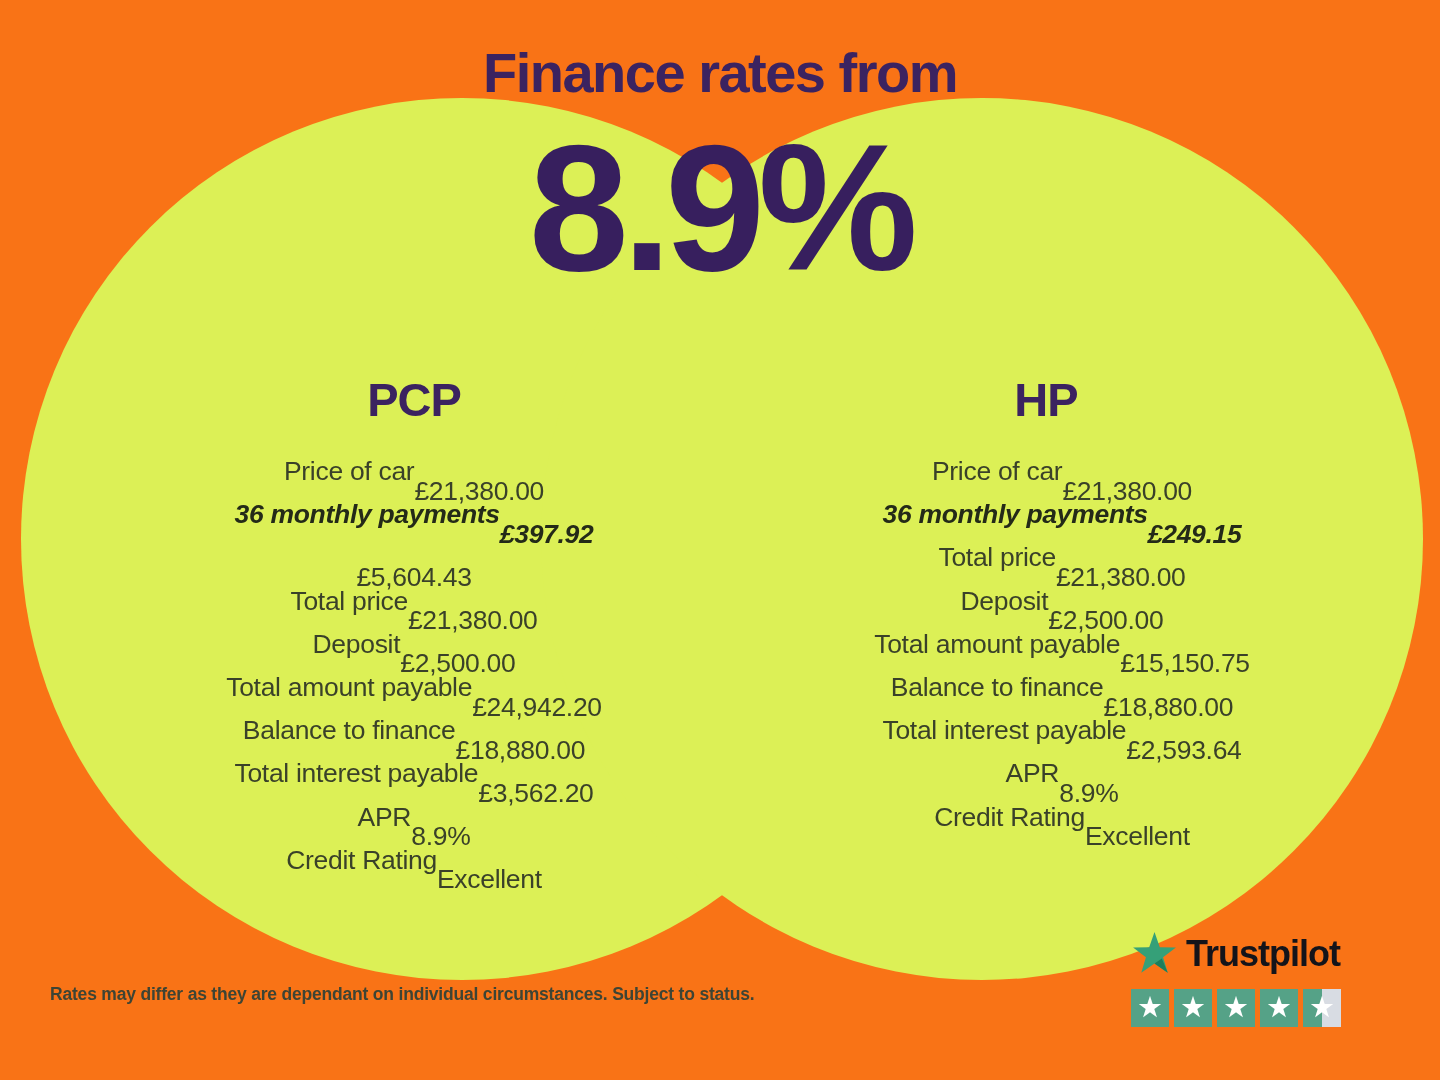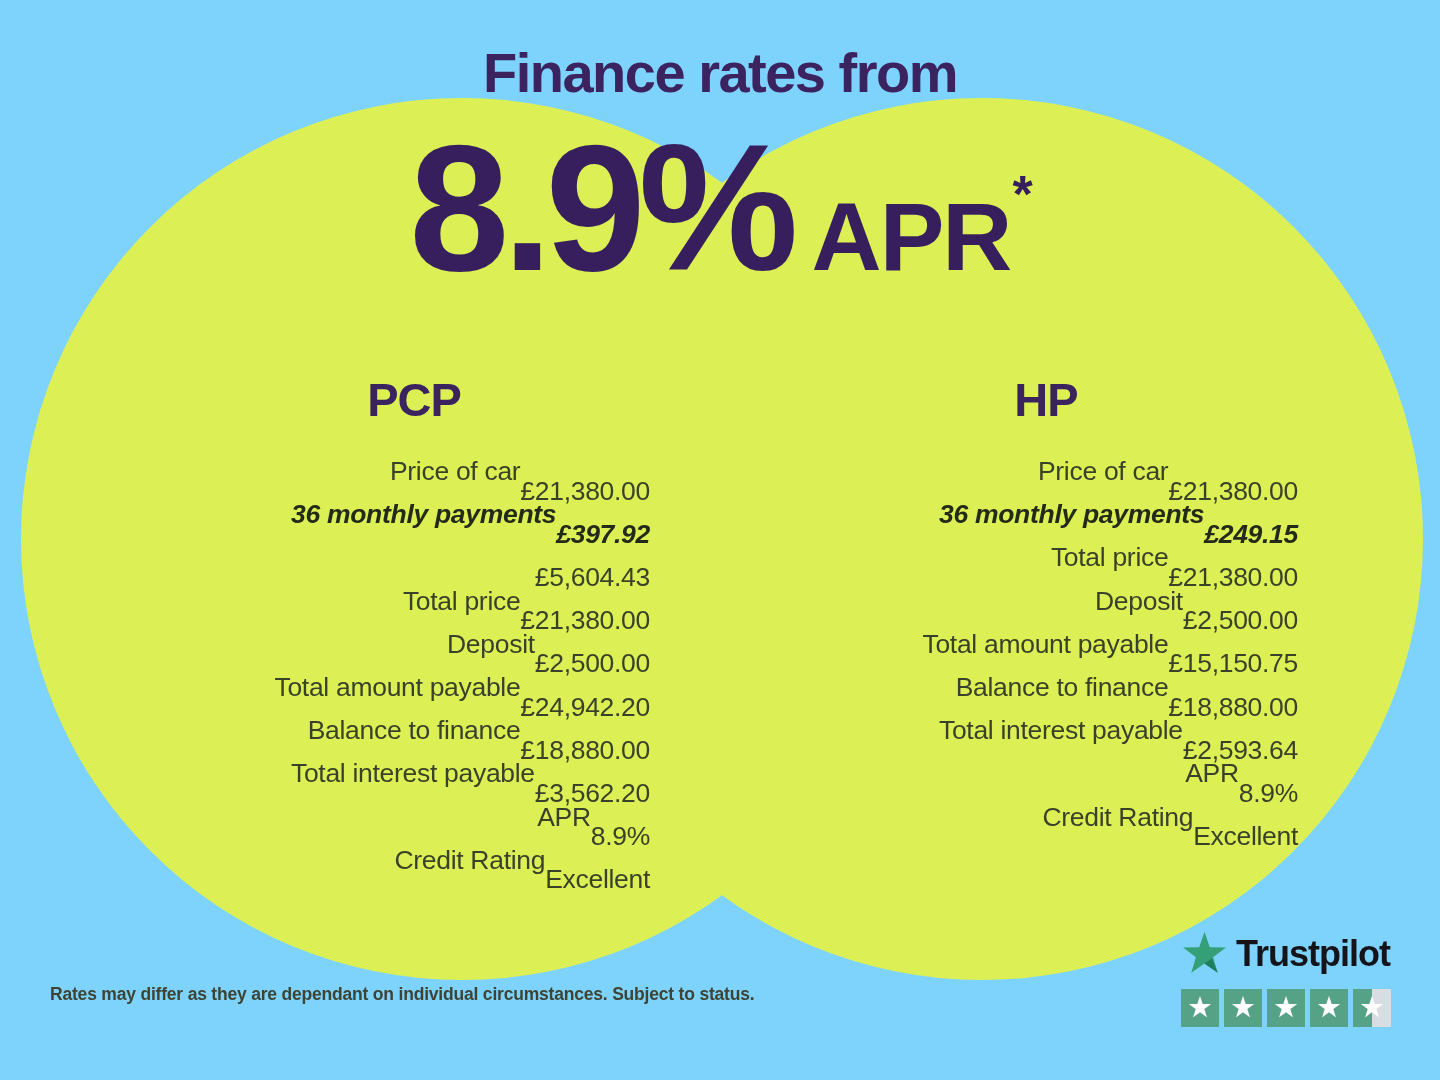--- a/index.html
+++ b/index.html
@@ -4,21 +4,21 @@
 <style>
   html, body { margin: 0; padding: 0; }
   body {
     width: 1440px; height: 1080px;
     font-family: "Liberation Sans", "DejaVu Sans", sans-serif;
     -webkit-font-smoothing: antialiased;
   }
   .canvas {
     position: relative;
     width: 1440px; height: 1080px;
-    background: #7dd3fc;
+    background: #f97316;
     overflow: hidden;
   }
   .bg-circle {
     position: absolute;
     width: 882px; height: 882px;
     border-radius: 50%;
     background: #dcf056;
   }
   .bg-circle.left  { left: 21px;  top: 98px; }
   .bg-circle.right { left: 541px; top: 98px; }
@@ -64,41 +64,41 @@
   .col-title.hp  { left: 810px; }
 
   .fin-table {
     position: absolute; top: 450px; width: 472px;
     display: flex; flex-direction: column;
   }
   .fin-table.pcp { left: 178px; }
   .fin-table.hp  { left: 826px; }
   .fin-row {
     height: 43.2px;
-    display: flex; justify-content: flex-end; align-items: center;
+    display: flex; justify-content: center; align-items: center;
     font-size: 26.5px;
     letter-spacing: -0.3px;
     color: #3a4129;
   }
   .fin-row .label { text-align: left; }
   .fin-row .value { text-align: right; margin-top: 39px; }
   .fin-row.bold { font-weight: bold; color: #242a18; font-style: italic; }
 
   .disclaimer {
     position: absolute;
     left: 50px; top: 980px;
     font-size: 17.5px; font-weight: bold;
     letter-spacing: -0.2px;
     line-height: 28px;
     color: #3e4434;
   }
 
   .trustpilot {
     position: absolute;
-    left: 1181px; top: 930px;
+    left: 1131px; top: 930px;
     width: 212px;
   }
   .tp-brand {
     display: flex; align-items: center; gap: 8px;
   }
   .tp-logo-star { width: 47px; height: 47px; flex: 0 0 auto; }
   .tp-wordmark {
     font-size: 36px; font-weight: bold;
     letter-spacing: -1px;
     color: #14141a;
@@ -127,21 +127,20 @@
 
 <div class="canvas">
 
   <div class="bg-circle left"></div>
   <div class="bg-circle right"></div>
 
   <div class="title">Finance rates from</div>
 
   <div class="rate-row">
     <span class="rate-big">8.9%</span>
-    <span class="rate-suffix"><span>APR</span><span class="rate-ast">*</span></span>
   </div>
 
   <div class="col-title hp">HP</div>
   <div class="col-title pcp">PCP</div>
 
   <div class="fin-table pcp">
     <div class="fin-row">
         <span class="label">Price of car</span>
         <span class="value">£21,380.00</span>
       </div>

